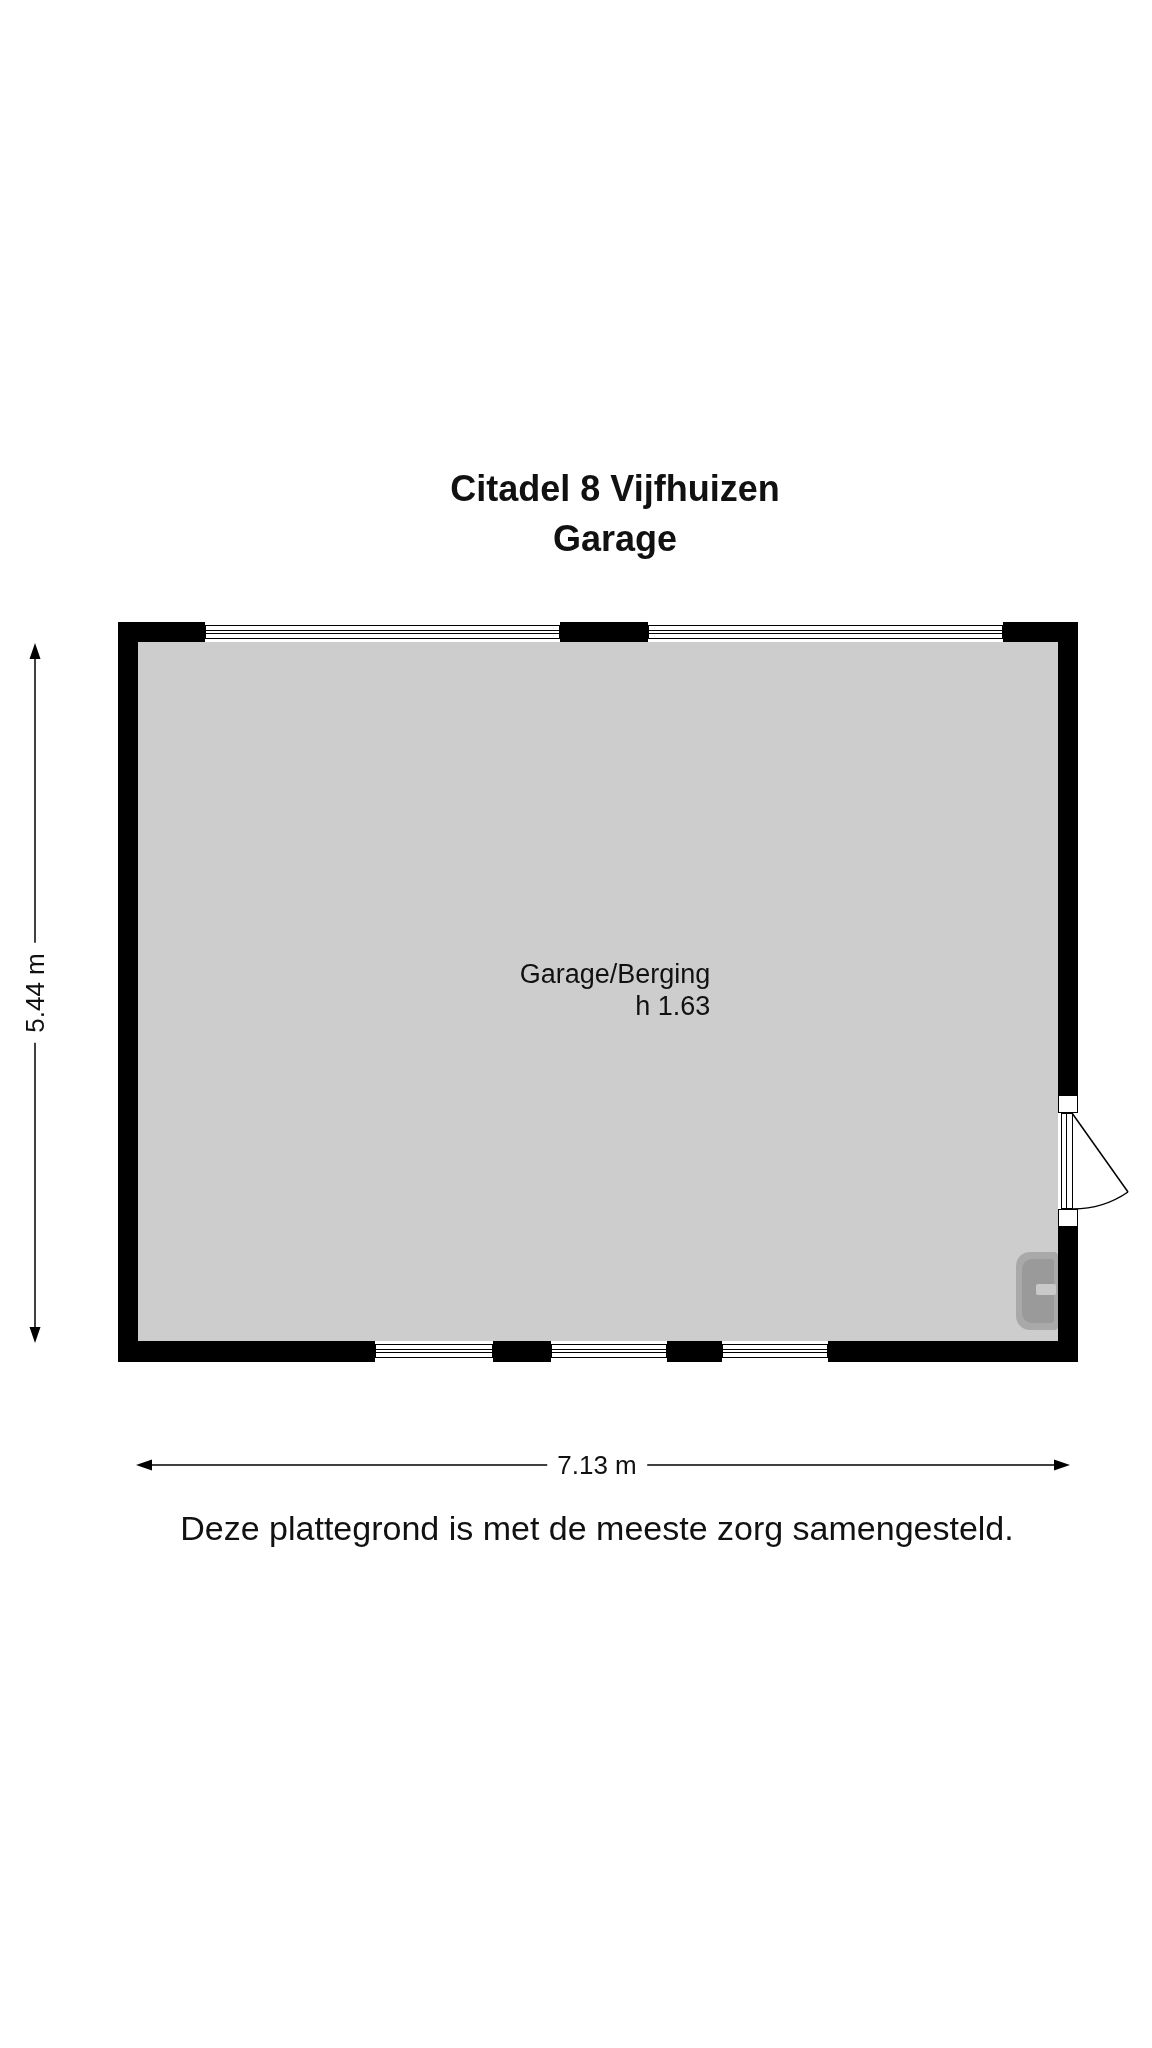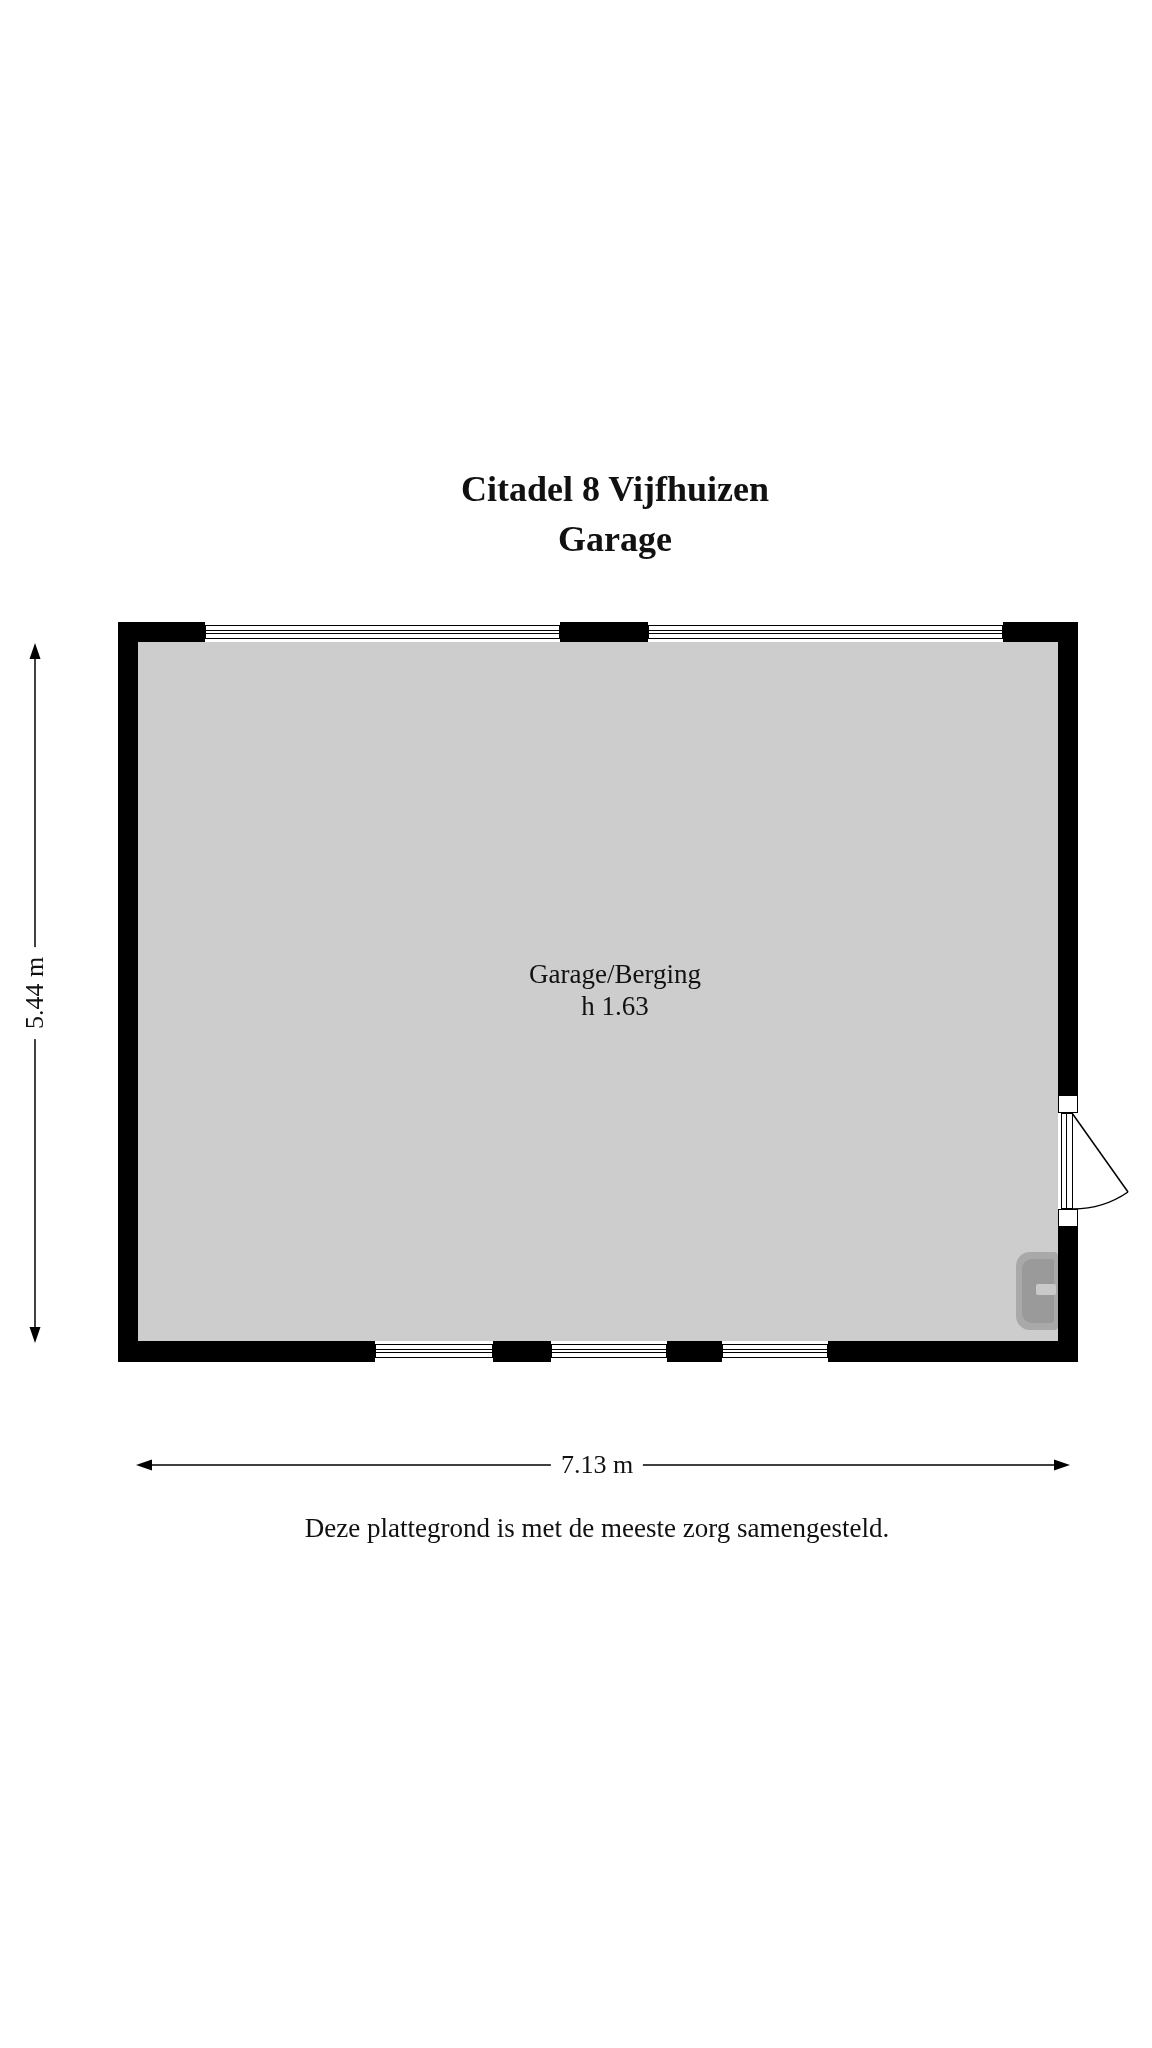--- a/index.html
+++ b/index.html
@@ -8,21 +8,21 @@
     --bg:#ffffff;
     --fixture:#a9a9a9;
     --text:#111111;
   }
   *{box-sizing:border-box;margin:0;padding:0;}
   body{background:#fff;}
   .page{
     position:relative;
     width:1152px;height:1834px;
     background:var(--bg);
-    font-family:Liberation Serif, serif;
+    font-family:Liberation Sans, sans-serif;
     color:var(--text);
     overflow:hidden;
   }
   
   .title{
     position:absolute;
     left:615px;top:464px;
     transform:translateX(-50%);
     text-align:center;
     font-size:36px;font-weight:bold;
@@ -47,21 +47,21 @@
   }
   .door-leaf{
     position:absolute;background:#fff;border:1px solid #000;
   }
   .door-leaf::after{content:"";position:absolute;top:0;bottom:0;left:calc(50% - 1px);width:1px;background:#000;}
   
   .room-label{
     position:absolute;
     left:615px;top:958px;
     transform:translateX(-50%);
-    text-align:center;
+    text-align:right;
     font-size:27px;line-height:32px;
     white-space:nowrap;
   }
   
   .fixture-outer{
     position:absolute;
     left:1016px;top:1252px;width:42px;height:78px;
     background:var(--fixture);
     border-radius:14px 4px 4px 14px;
   }
@@ -92,21 +92,21 @@
   .dim-h{
     left:35px;top:993px;
     transform:translate(-50%,-50%) rotate(-90deg);
   }
   
   .disclaimer{
     position:absolute;
     left:597px;top:1512px;
     transform:translateX(-50%);
     text-align:center;
-    font-size:27px;line-height:33px;
+    font-size:34px;line-height:33px;
     white-space:nowrap;
   }
   svg.overlay{position:absolute;left:0;top:0;pointer-events:none;}
 </style>
 </head>
 <body>
 
 <div class="page">
 
   <div class="title">

